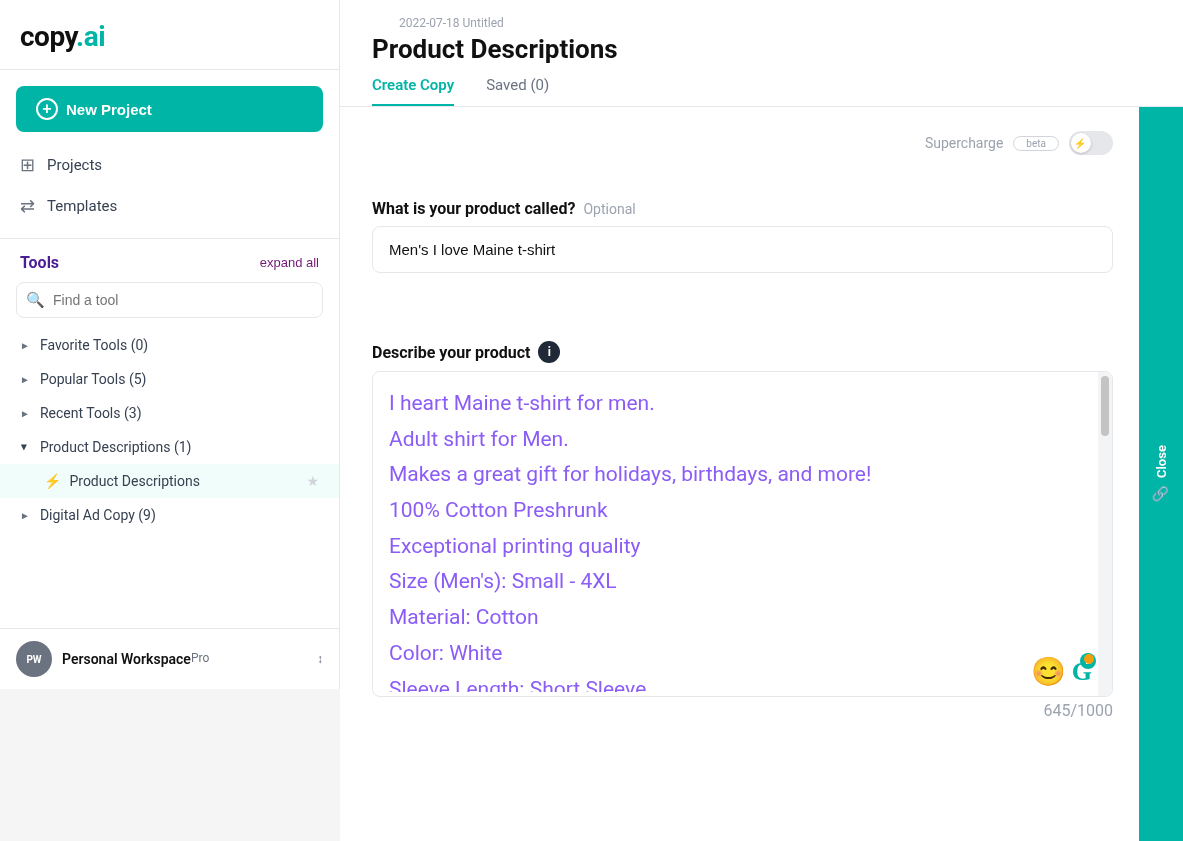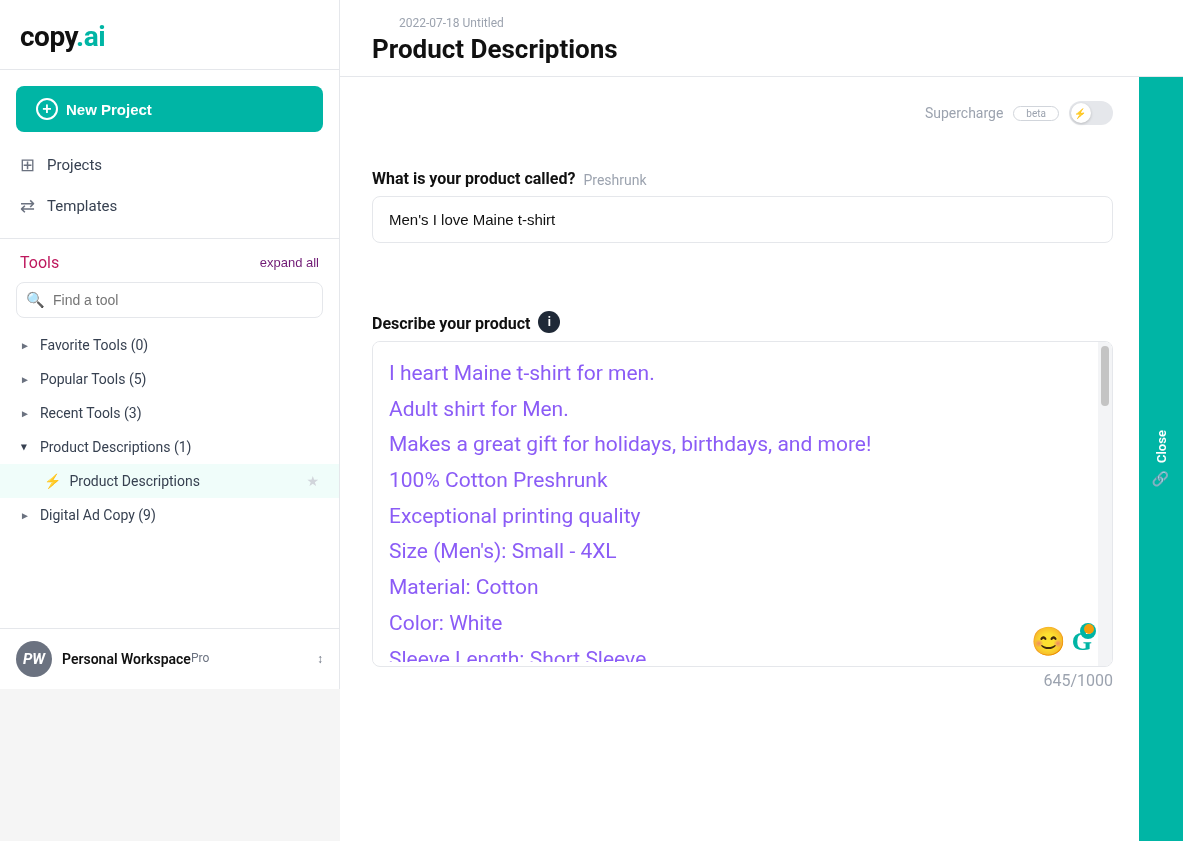--- a/index.html
+++ b/index.html
@@ -68,21 +68,21 @@
     .tools-section {
       flex: 1;
       overflow: hidden;
       display: flex;
       flex-direction: column;
     }
     .tools-header {
       display: flex; justify-content: space-between; align-items: center;
       padding: 14px 20px 10px 20px;
     }
-    .tools-title { font-size: 16px; font-weight: 400; color: #be185d; }
+    .tools-title { font-size: 16px; font-weight: 700; color: #4c1d95; }
     .expand-all-btn {
       font-size: 13px; color: #701a75; background: none; border: none; cursor: pointer;
     }
 
     .search-box {
       margin: 0 16px 10px 16px;
       position: relative;
     }
     .search-box input {
       width: 100%;
@@ -131,21 +131,21 @@
     .workspace-bar {
       display: flex; align-items: center; justify-content: space-between;
       padding: 12px 16px;
       border-top: 1px solid #e5e7eb;
       cursor: pointer;
     }
     .workspace-avatar {
       width: 36px; height: 36px; border-radius: 50%;
       background: #6b7280; color: #fff;
       display: flex; align-items: center; justify-content: center;
-      font-size: 15px; font-weight: 700; font-style: italic;
+      font-size: 10px; font-weight: 700;
     }
     .workspace-info { display: flex; flex-direction: row; }
     .workspace-name { font-size: 14px; font-weight: 600; color: #111; }
     .workspace-plan { font-size: 12px; color: #6b7280; }
     .workspace-left { display: flex; align-items: center; gap: 10px; }
     .chevron-ud { color: #6b7280; font-size: 12px; }
 
     
     .main {
       flex: 1;
@@ -257,21 +257,21 @@
       box-shadow: 0 1px 3px rgba(0,0,0,0.2);
       display: flex; align-items: center; justify-content: center;
       font-size: 10px;
     }
 
     .field-label {
       font-size: 16px;
       font-weight: 700;
       color: #111;
       margin-bottom: 8px;
-      display: flex; align-items: flex-end; gap: 8px; margin-top: 44px;
+      display: flex; align-items: center; gap: 8px; margin-top: 44px;
     }
     .optional-text { font-size: 14px; color: #9ca3af; font-weight: 400; }
 
     .text-input {
       width: 100%;
       border: 1px solid #e5e7eb;
       border-radius: 8px;
       padding: 14px 16px;
       font-size: 15px;
       color: #111;
@@ -438,36 +438,45 @@
       </div>
     </div>
     <span class="chevron-ud">↕</span>
   </div>
 </aside>
 
 <main class="main">
   <div class="main-header">
     <div class="breadcrumb">2022-07-18 Untitled</div>
     <div class="page-title">Product Descriptions</div>
+    <div class="tab-bar">
+      <div class="tab active">
+        <span>Create Copy</span>
+      </div>
+      <div class="tab">
+        <span>Saved</span>
+        <span>(0)</span>
+      </div>
+    </div>
   </div>
 
   <div class="main-body">
     <div class="form-panel">
 
       <div class="supercharge-bar">
         <span class="supercharge-label">Supercharge</span>
         <span class="beta-badge">beta</span>
         <div class="toggle-wrap">
           <div class="toggle-thumb">⚡</div>
         </div>
       </div>
 
       <div class="field-label">
         <span>What is your product called?</span>
-        <span class="optional-text">Preshrunk</span>
+        <span class="optional-text">Optional</span>
       </div>
       <input class="text-input" type="text" value="Men's I love Maine t-shirt" style="">
 
       <div class="field-label">
         <span>Describe your product</span>
         <div class="info-icon">i</div>
       </div>
 
       <div class="textarea-wrap">
         <textarea class="desc-textarea" style="">I heart Maine t-shirt for men.

